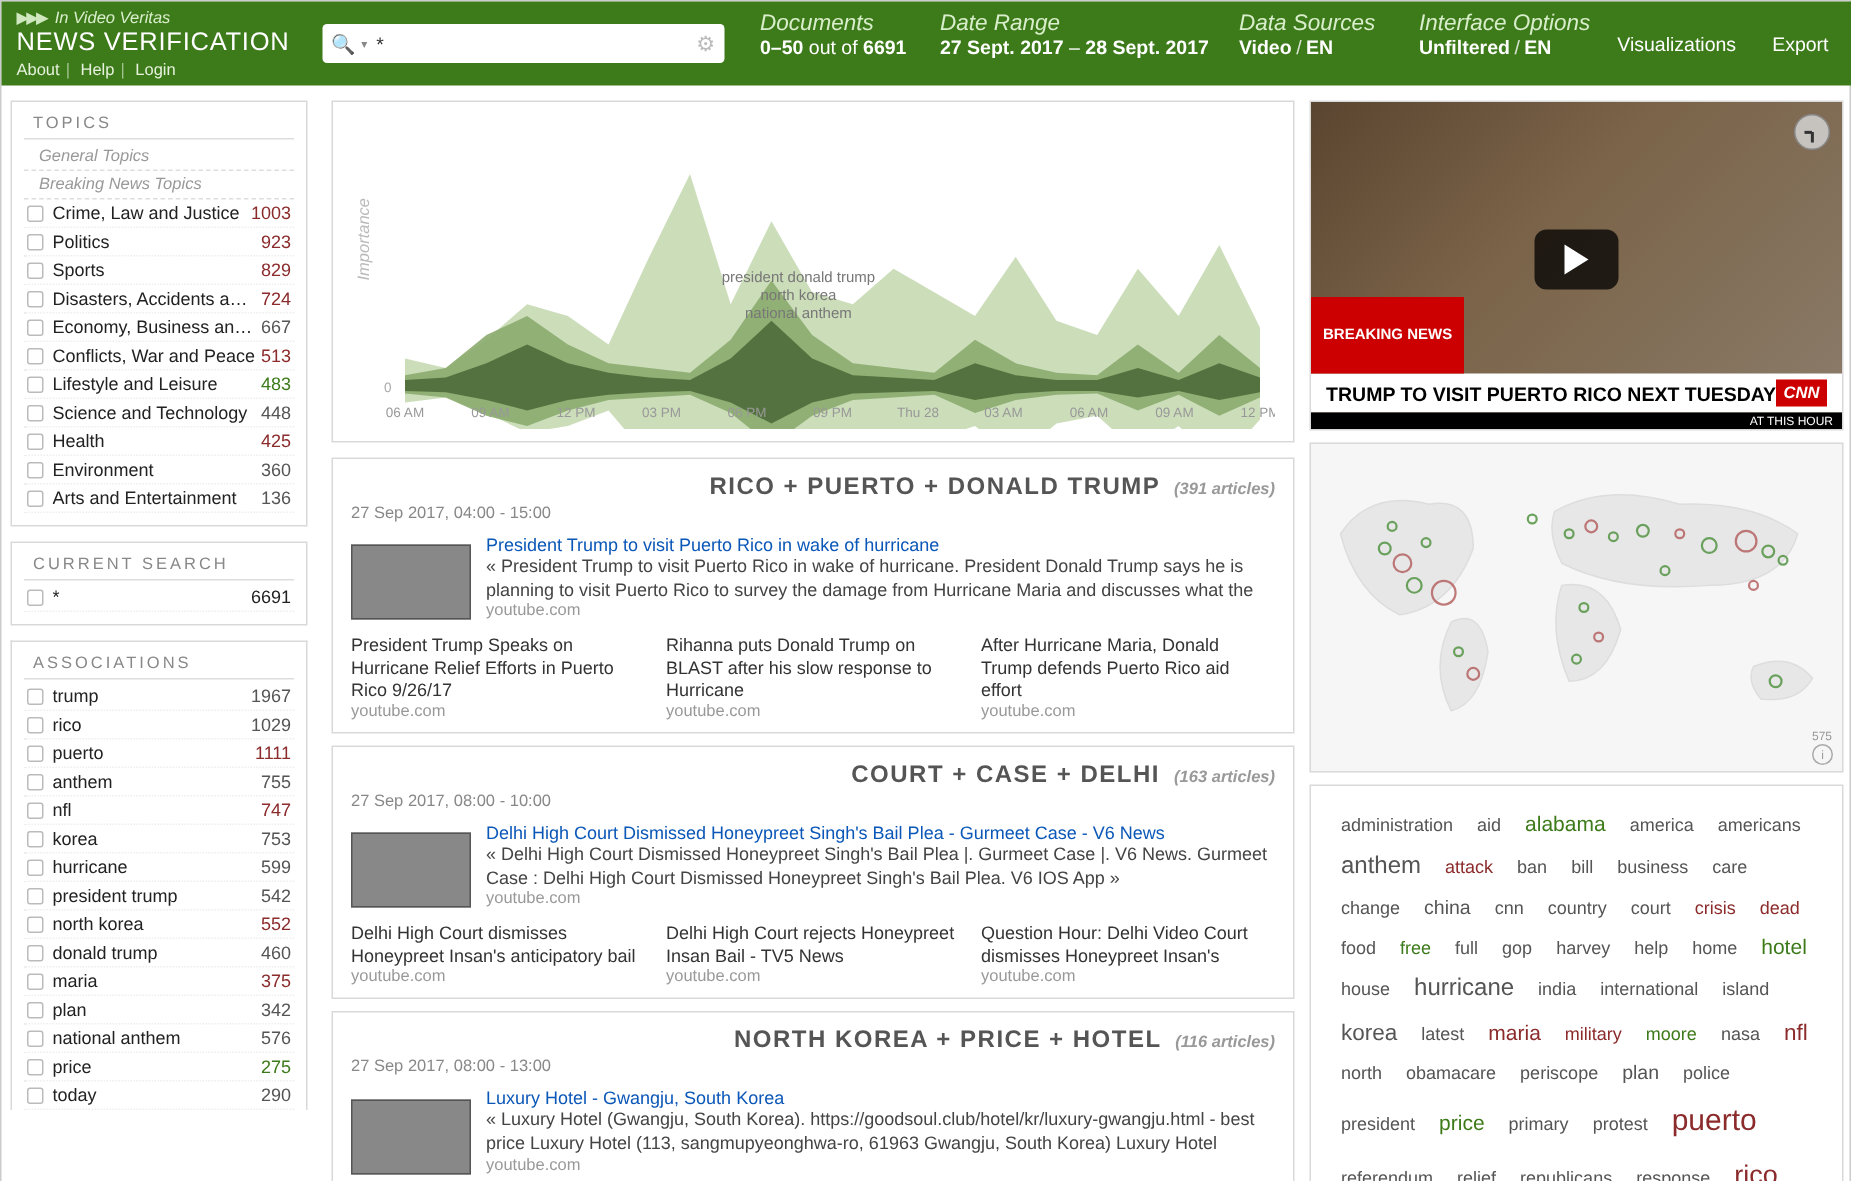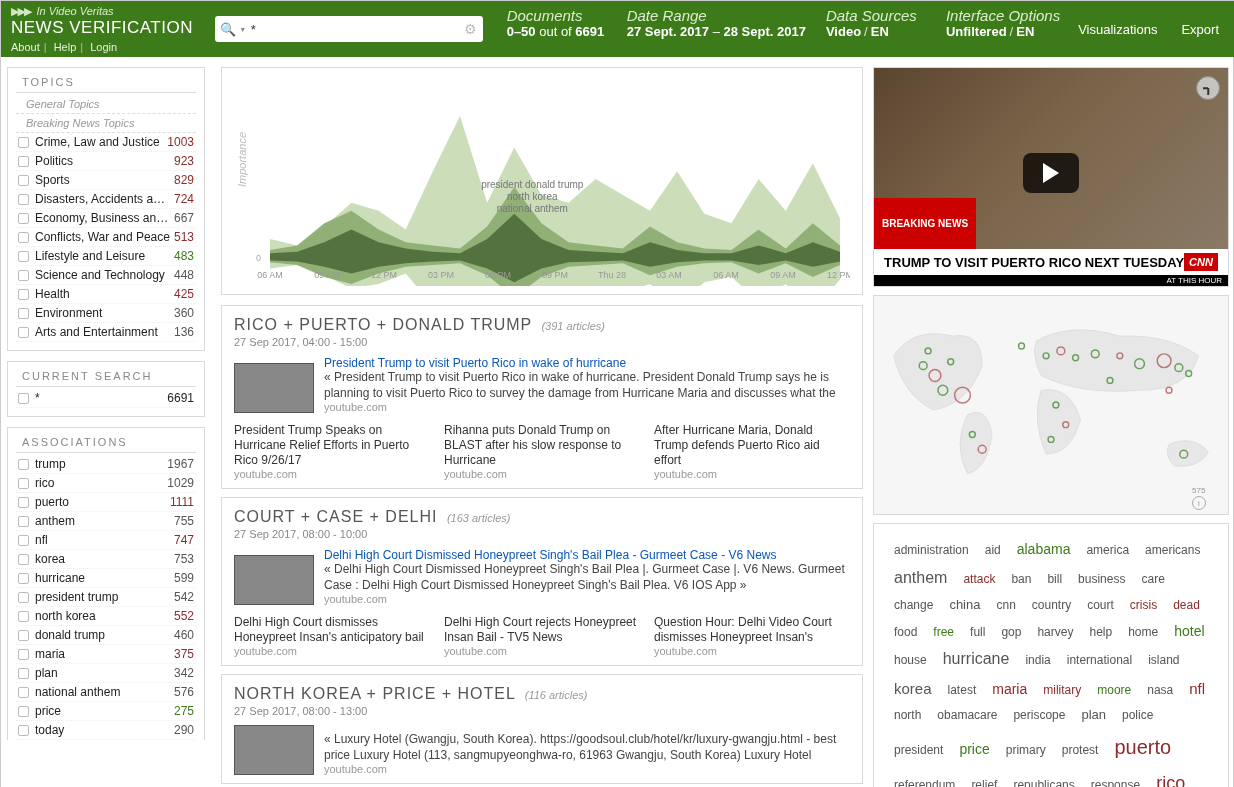--- a/index.html
+++ b/index.html
@@ -31,21 +31,21 @@
 .panel h3 { font-size: 11px; font-weight: 400; letter-spacing: 2px; color: #888; border-bottom: 1px solid #ddd; padding: 2px 2px 4px 6px; margin-bottom: 2px; }
 .subhead { font-size: 11px; font-style: italic; color: #999; padding: 3px 0 3px 10px; border-bottom: 1px dashed #ddd; }
 .trow { display: flex; align-items: center; padding: 2px 2px; font-size: 12px; color: #222; border-bottom: 1px dotted #eee; }
 .trow .cb { width: 11px; height: 11px; border: 1px solid #bbb; border-radius: 2px; margin-right: 6px; flex-shrink: 0; }
 .trow .txt { flex: 1; white-space: nowrap; overflow: hidden; text-overflow: ellipsis; }
 .trow .cnt { font-size: 12px; padding-left: 4px; }
 .main { grid-column: 2; padding: 4px 4px; }
 .chartbox { border: 1px solid #d9d9d9; padding: 8px; margin-bottom: 10px; }
 .chartbox svg { display: block; }
 .story { border: 1px solid #d9d9d9; padding: 10px 12px 8px 12px; margin-bottom: 8px; }
-.story .stitle { font-size: 16px; color: #555; letter-spacing: 1px; font-weight: 400; }
+.story .stitle { font-size: 16px; color: #555; letter-spacing: 1px; font-weight: 700; text-align: right; }
 .story .stitle .artcnt { font-size: 11px; font-style: italic; color: #999; letter-spacing: 0; margin-left: 4px; }
 .story .sdate { font-size: 11px; color: #888; margin-top: 2px; }
 .lead { display: flex; margin-top: 8px; gap: 10px; align-items: flex-end; }
 .thumb { width: 80px; height: 50px; background: #888; flex-shrink: 0; border: 1px solid #555; }
 .lead .ltxt .lt { color: #0b57b8; font-size: 12px; }
 .lead .ltxt .lsnip { font-size: 12px; color: #444; line-height: 1.3; }
 .lead .ltxt .lsrc { font-size: 11px; color: #999; }
 .sub3 { display: flex; gap: 14px; margin-top: 10px; }
 .sub3 .sitem { flex: 1; }
 .sub3 .sitem .st { font-size: 12px; color: #333; line-height: 1.25; }
@@ -56,21 +56,21 @@
 .playbtn { position: absolute; top: 50%; left: 50%; transform: translate(-50%,-60%); width: 56px; height: 40px; background: rgba(0,0,0,0.75); border-radius: 8px; display: flex; align-items: center; justify-content: center; }
 .playbtn .tri { width: 0; height: 0; border-left: 16px solid #fff; border-top: 10px solid transparent; border-bottom: 10px solid transparent; }
 .lowerthird { position: absolute; bottom: 0; left: 0; right: 0; }
 .bnews { background: #c00; color: #fff; font-size: 10px; font-weight: 700; padding: 20px 8px; display: inline-block; }
 .chyron { background: #fff; color: #000; font-size: 13px; font-weight: 700; padding: 4px 8px; display: flex; justify-content: center; align-items: center; }
 .cnn { background: #c00; color: #fff; font-size: 11px; font-weight: 900; padding: 3px 5px; font-style: italic; }
 .athr { background: #000; color: #fff; font-size: 8px; padding: 1px 6px; text-align: right; }
 .mapbox { height: 220px; background: #f6f6f6; position: relative; }
 .cloud { padding: 12px; line-height: 1.9; color: #444; text-align: justify; }
 .cloud span { display: inline-block; margin: 0 8px; cursor: pointer; }
-.corner { position: absolute; right: 22px; bottom: 4px; font-size: 8px; color: #999; text-align: left; }
+.corner { position: absolute; right: 6px; bottom: 4px; font-size: 8px; color: #999; text-align: left; }
 .corner .circ { width: 14px; height: 14px; border: 1px solid #aaa; border-radius: 50%; display: flex; align-items: center; justify-content: center; margin-top: 1px; }
 .clock-ic { position:absolute; top:8px; right:8px; width:24px; height:24px; border-radius:50%; background:rgba(210,210,210,0.85); border:1px solid #888; }
 .clock-ic:before, .clock-ic:after { content:""; position:absolute; background:#333; left:50%; top:50%; transform-origin:top; }
 .clock-ic:before { width:1.5px; height:7px; transform:translateX(-50%) rotate(0deg); }
 .clock-ic:after { width:1.5px; height:5px; transform:translateX(-50%) rotate(90deg); }
 </style>
 </head>
 <body>
 
 <div class="app">
@@ -348,20 +348,21 @@
               <div class="ss">youtube.com</div>
             </div>
           </div>
         </div>
         <div class="story">
           <div class="stitle">NORTH KOREA + PRICE + HOTEL <span class="artcnt">(116 articles)</span></div>
           <div class="sdate">27 Sep 2017, 08:00 - 13:00</div>
           <div class="lead">
             <div class="thumb"></div>
             <div class="ltxt">
+              <div class="lt">Luxury Hotel - Gwangju, South Korea</div>
               <div class="lsnip">« Luxury Hotel (Gwangju, South Korea). https://goodsoul.club/hotel/kr/luxury-gwangju.html - best price Luxury Hotel (113, sangmupyeonghwa-ro, 61963 Gwangju, South Korea) Luxury Hotel</div>
               <div class="lsrc">youtube.com</div>
             </div>
           </div>
         </div>
       </div>
   </div>
 
   <div class="rightcol">
     <div class="rbox video">

